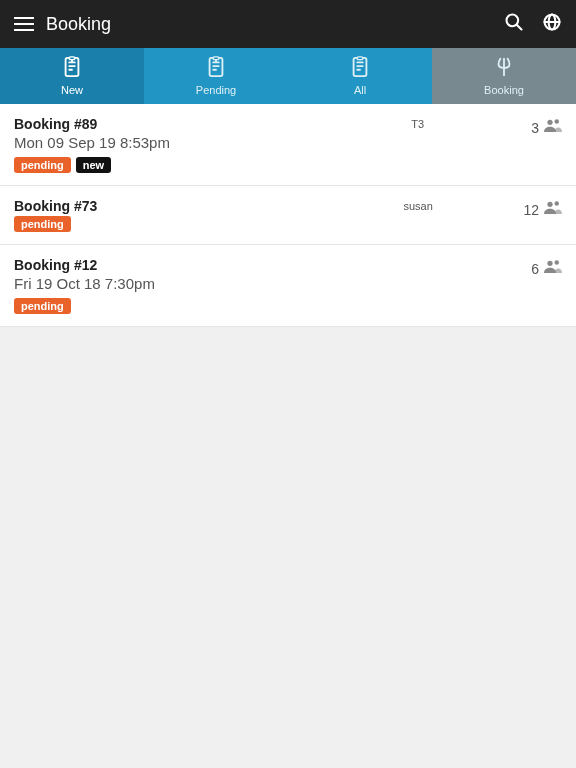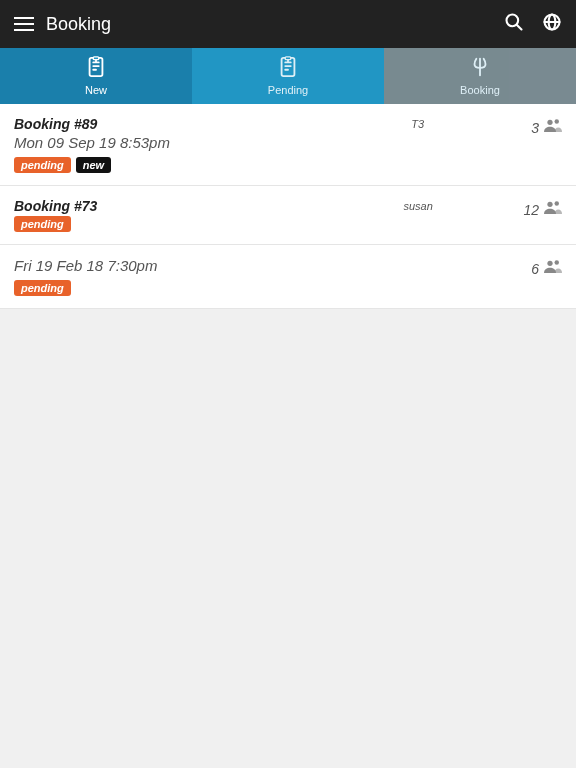--- a/index.html
+++ b/index.html
@@ -83,21 +83,20 @@
       line-height: 1;
     }
     .tab-label {
       font-size: 11px;
       color: #fff;
     }
 
     
     .booking-list {
       background: #c4b5fd;
-      font-style: italic;
     }
     .booking-item {
       display: flex;
       align-items: flex-start;
       padding: 12px 14px;
       border-bottom: 1px solid #e5e5e5;
       background: #fff;
       cursor: pointer;
     }
     .booking-left {
@@ -209,20 +208,32 @@
       <svg width="22" height="22" viewBox="0 0 24 24" fill="none" stroke="white" stroke-width="2" stroke-linecap="round" stroke-linejoin="round">
         <rect x="5" y="2" width="14" height="20" rx="2"></rect>
         <line x1="9" y1="7" x2="15" y2="7"></line>
         <line x1="9" y1="11" x2="15" y2="11"></line>
         <line x1="9" y1="15" x2="12" y2="15"></line>
         <path d="M12 2 L12 6"></path>
         <rect x="9" y="1" width="6" height="3" rx="1" fill="#2196c4" stroke="white" stroke-width="1.5"></rect>
       </svg>
     </span>
     <span class="tab-label">Pending</span>
+  </div>
+  <div class="tab-item">
+    <span class="tab-icon">
+      <svg width="22" height="22" viewBox="0 0 24 24" fill="none" stroke="white" stroke-width="2" stroke-linecap="round" stroke-linejoin="round">
+        <rect x="5" y="2" width="14" height="20" rx="2"></rect>
+        <line x1="9" y1="7" x2="15" y2="7"></line>
+        <line x1="9" y1="11" x2="15" y2="11"></line>
+        <line x1="9" y1="15" x2="12" y2="15"></line>
+        <rect x="9" y="1" width="6" height="3" rx="1" fill="#2196c4" stroke="white" stroke-width="1.5"></rect>
+      </svg>
+    </span>
+    <span class="tab-label">All</span>
   </div>
   <div class="tab-item" style="background:#888;">
     <span class="tab-icon">
       <svg width="22" height="22" viewBox="0 0 24 24" fill="none" stroke="white" stroke-width="2" stroke-linecap="round">
         <line x1="12" y1="3" x2="12" y2="21"></line>
         <path d="M8 3 C8 3 6 6 6 9 C6 12 9 13 12 13 C15 13 18 12 18 9 C18 6 16 3 16 3"></path>
       </svg>
     </span>
     <span class="tab-label">Booking</span>
   </div>
@@ -269,21 +280,22 @@
           <path d="M0 18 C0 13 4 11 8 11 C12 11 16 13 16 18"></path>
           <circle cx="17" cy="4" r="3"></circle>
           <path d="M14 18 C14 14 16 12 19 12 C22 12 24 14 24 18" opacity="0.6"></path>
         </svg>
       </span>
     </div>
   </div>
 
   <div class="booking-item">
     <div class="booking-left">
-      <div class="booking-date">Fri 19 Feb 18 7:30pm</div>
+      <div class="booking-title">Booking #12</div>
+      <div class="booking-date">Fri 19 Oct 18 7:30pm</div>
       <div class="booking-badges">
         <span class="badge badge-pending">pending</span>
       </div>
     </div>
     <div class="booking-right">
       <span class="booking-count">6</span>
       <span class="people-icon">
         <svg width="18" height="16" viewBox="0 0 24 20" fill="#888">
           <circle cx="8" cy="5" r="3.5"></circle>
           <path d="M0 18 C0 13 4 11 8 11 C12 11 16 13 16 18"></path>

